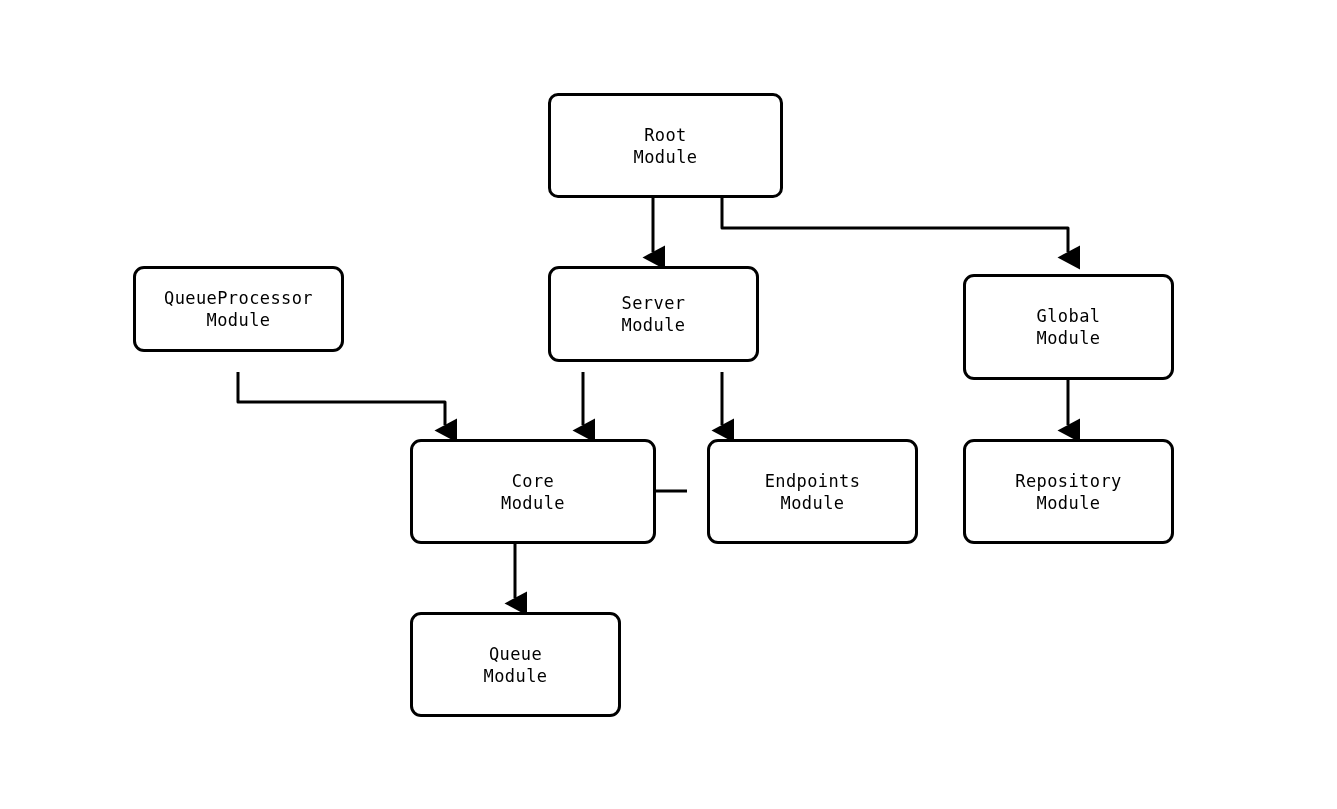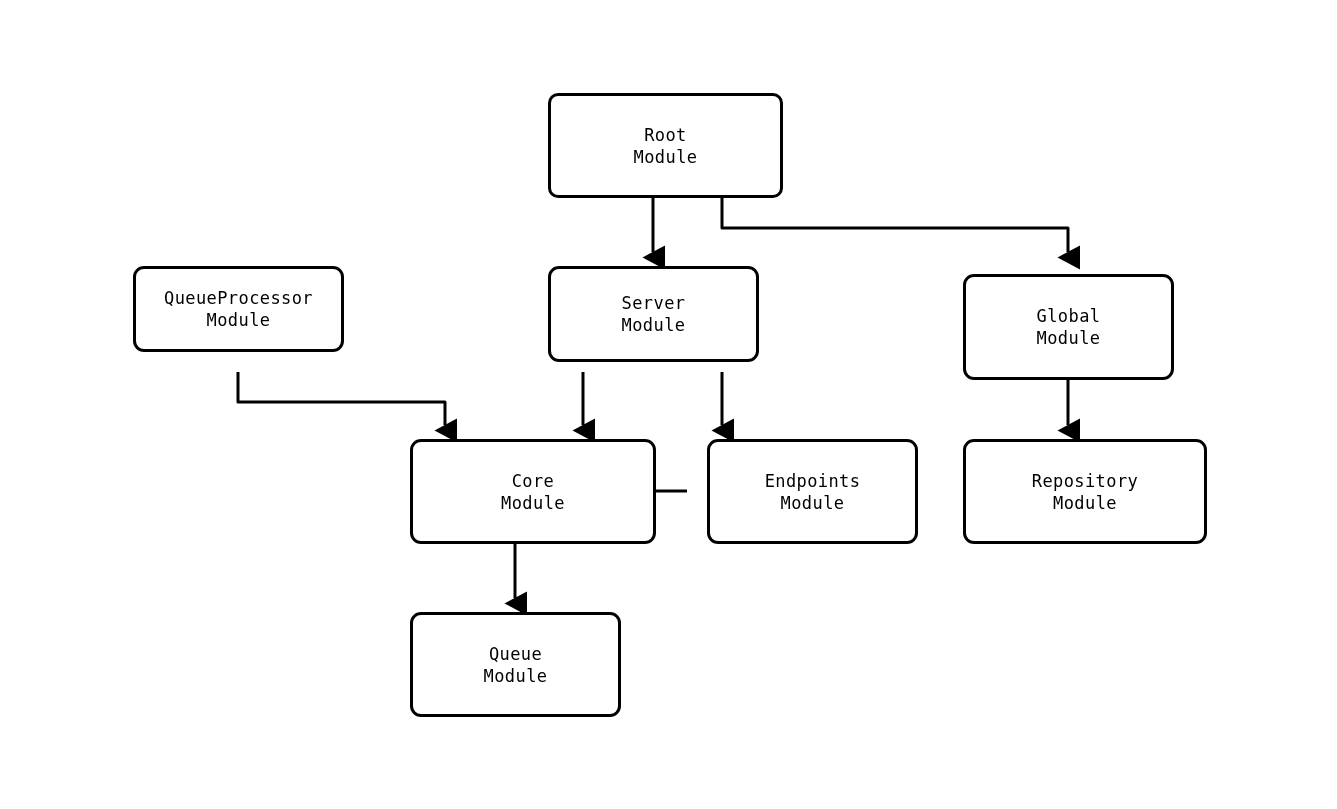--- a/index.html
+++ b/index.html
@@ -99,21 +99,21 @@
   <div class="node" style="left:410px; top:439px; width:246px; height:105px;">
     <span class="node-line">Core</span>
     <span class="node-line">Module</span>
   </div>
 
   <div class="node" style="left:687px; top:439px; width:211px; height:105px;margin-left:20px;">
     <span class="node-line">Endpoints</span>
     <span class="node-line">Module</span>
   </div>
 
-  <div class="node" style="left:963px; top:439px; width:244px; height:105px;">
+  <div class="node" style="left:963px; top:439px; width:211px; height:105px;">
     <span class="node-line">Repository</span>
     <span class="node-line">Module</span>
   </div>
 
   <div class="node" style="left:410px; top:612px; width:211px; height:105px;">
     <span class="node-line">Queue</span>
     <span class="node-line">Module</span>
   </div>
 
 </div>

